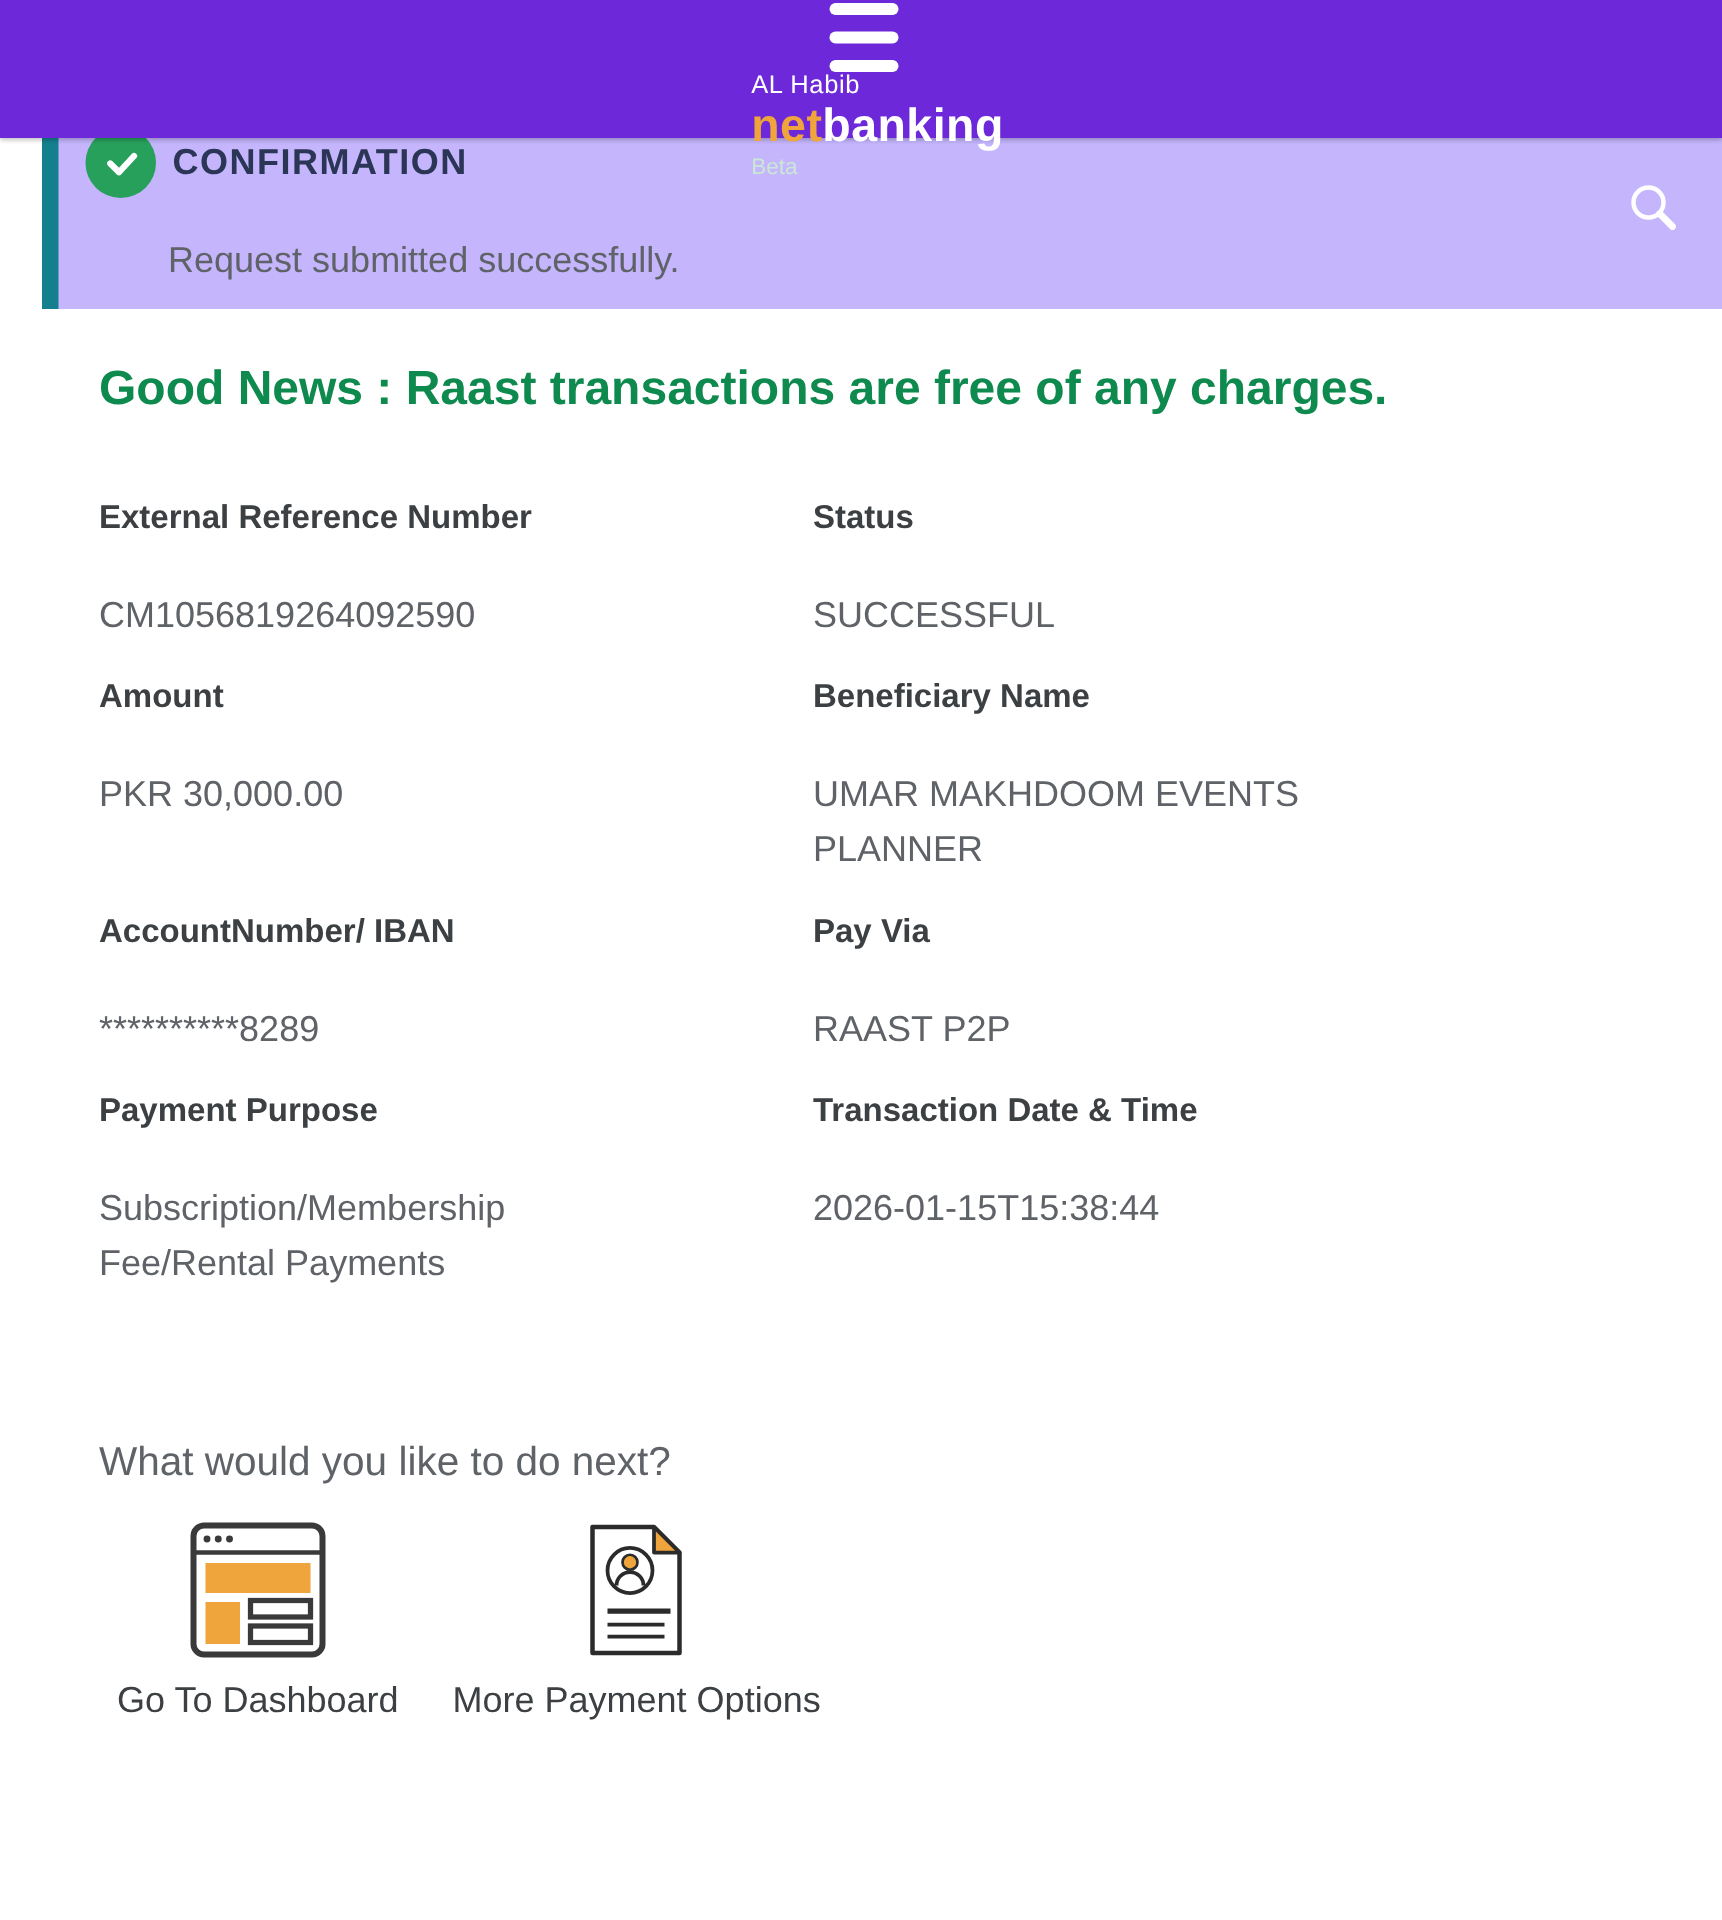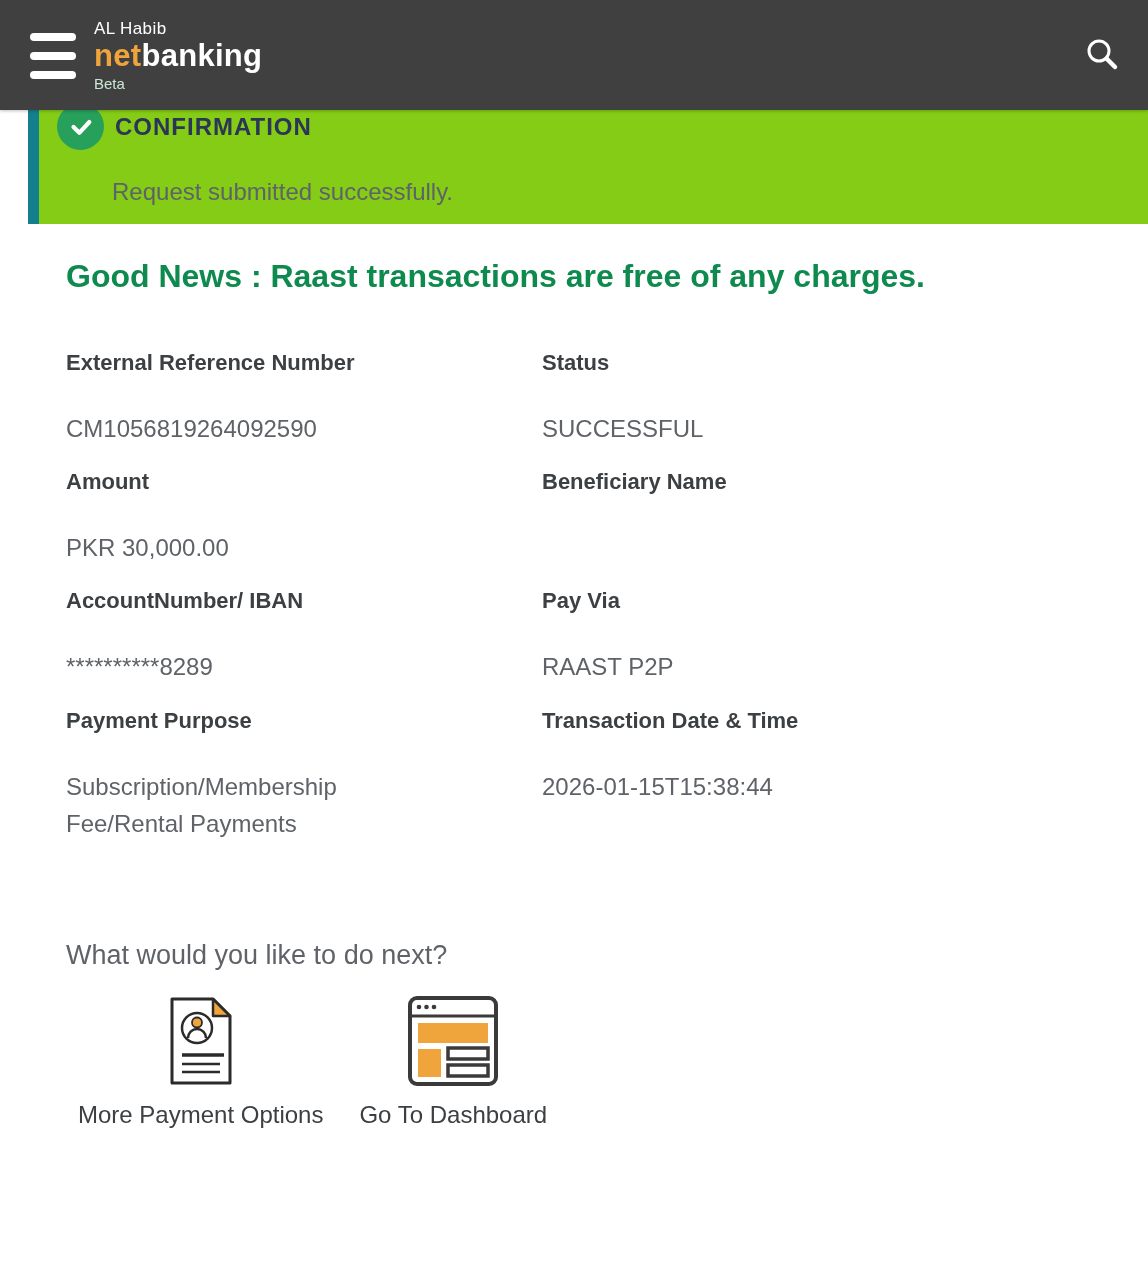--- a/index.html
+++ b/index.html
@@ -2,40 +2,41 @@
 <html><head>
 <meta charset="utf-8">
 <style>
   * { margin:0; padding:0; box-sizing:border-box; }
   html,body { width:1148px; height:1280px; background:#ffffff;
     font-family:"Liberation Sans", sans-serif; overflow:hidden; }
 
   
   .top-bar {
     position:relative; z-index:5;
-    height:110px; background:#404040;
+    height:92px; background:#6d28d9;
     display:flex; align-items:center;
     padding:0 26px 0 30px;
     box-shadow:0 1px 3px rgba(0,0,0,.25);
+    flex-direction:column;
   }
   .hamburger { width:46px; display:flex; flex-direction:column; gap:11px; cursor:pointer; margin-top:2px; }
   .hamburger span { display:block; height:8px; border-radius:5px; background:#ffffff; }
   .logo { margin-left:18px; display:flex; flex-direction:column; line-height:1; }
   .brand-small { color:#ffffff; font-size:17px; font-weight:500; letter-spacing:.4px; }
   .brand-main { font-size:31px; font-weight:800; margin-top:3px; letter-spacing:.3px;text-align:right; }
   .brand-main .net { color:#F0A43C; }
   .brand-main .banking { color:#ffffff; }
   .beta { color:#CBE7D6; font-size:15px; text-align:left; margin-top:5px; }
   .search-btn { margin-left:auto; cursor:pointer; display:flex; align-items:center; }
 
   
   .confirm-card {
     position:relative; z-index:1;
     margin:-7px 0 0 28px;
-    background:#84cc16;
+    background:#c4b5fd;
     border-left:11px solid #14808E;
     padding:0 20px 18px 18px;
   }
   .title-row { display:flex; align-items:center; gap:11px; margin-top:-6px; }
   .check-badge { width:47px; height:47px; border-radius:50%; background:#27A05C;
     display:flex; align-items:center; justify-content:center; flex:0 0 auto; }
   .card-title { font-size:24px; font-weight:800; color:#2B3556; letter-spacing:1px; }
   .card-message { margin:28px 0 0 55px; font-size:24px; color:#5F6368; }
 
   
@@ -99,20 +100,21 @@
   <div class="field col-right">
     <div class="label">Status</div>
     <div class="value">SUCCESSFUL</div>
   </div>
   <div class="field col-left">
     <div class="label">Amount</div>
     <div class="value">PKR 30,000.00</div>
   </div>
   <div class="field col-right">
     <div class="label">Beneficiary Name</div>
+    <div class="value">UMAR MAKHDOOM EVENTS PLANNER</div>
   </div>
   <div class="field col-left">
     <div class="label">AccountNumber/ IBAN</div>
     <div class="value">**********8289</div>
   </div>
   <div class="field col-right">
     <div class="label">Pay Via</div>
     <div class="value">RAAST P2P</div>
   </div>
   <div class="field col-left">
@@ -124,42 +126,42 @@
     <div class="value">2026-01-15T15:38:44</div>
   </div>
   <div class="field col-right"></div>
 </div>
 
 <div class="next-prompt">What would you like to do next?</div>
 
 <div class="actions">
   <div class="action">
     <div class="action-icon">
-      <svg width="66" height="92" viewBox="0 0 66 92">
-        <path d="M4 4 H45 L62 21 V88 H4 Z" fill="#ffffff" stroke="#2b2b2b" stroke-width="3" stroke-linejoin="round"></path>
-        <path d="M45 4 L62 21 H45 Z" fill="#F0A43C" stroke="#2b2b2b" stroke-width="2.5" stroke-linejoin="round"></path>
-        <circle cx="29" cy="33" r="15" fill="none" stroke="#2b2b2b" stroke-width="2.5"></circle>
-        <circle cx="29" cy="27.5" r="5" fill="#F0A43C" stroke="#2b2b2b" stroke-width="1.8"></circle>
-        <path d="M20 43 a9 9 0 0 1 18 0" fill="none" stroke="#2b2b2b" stroke-width="2.5"></path>
-        <line x1="14" y1="60" x2="56" y2="60" stroke="#2b2b2b" stroke-width="3.5"></line>
-        <line x1="14" y1="69" x2="52" y2="69" stroke="#2b2b2b" stroke-width="2.5"></line>
-        <line x1="14" y1="77" x2="52" y2="77" stroke="#2b2b2b" stroke-width="2.5"></line>
-      </svg>
-    </div>
-    <div class="action-label">More Payment Options</div>
-  </div>
-  <div class="action">
-    <div class="action-icon">
       <svg width="92" height="92" viewBox="0 0 92 92">
         <rect x="3" y="3" width="86" height="86" rx="7" fill="#ffffff" stroke="#3a3a3a" stroke-width="4"></rect>
         <line x1="4" y1="21" x2="88" y2="21" stroke="#3a3a3a" stroke-width="3"></line>
         <circle cx="12" cy="12" r="2.3" fill="#3a3a3a"></circle>
         <circle cx="19.5" cy="12" r="2.3" fill="#3a3a3a"></circle>
         <circle cx="27" cy="12" r="2.3" fill="#3a3a3a"></circle>
         <rect x="11" y="28" width="70" height="20" fill="#F0A43C"></rect>
         <rect x="11" y="54" width="23" height="28" fill="#F0A43C"></rect>
         <rect x="41" y="53" width="40" height="11" fill="#ffffff" stroke="#3a3a3a" stroke-width="3.5"></rect>
         <rect x="41" y="70" width="40" height="11" fill="#ffffff" stroke="#3a3a3a" stroke-width="3.5"></rect>
       </svg>
     </div>
     <div class="action-label">Go To Dashboard</div>
   </div>
+  <div class="action">
+    <div class="action-icon">
+      <svg width="66" height="92" viewBox="0 0 66 92">
+        <path d="M4 4 H45 L62 21 V88 H4 Z" fill="#ffffff" stroke="#2b2b2b" stroke-width="3" stroke-linejoin="round"></path>
+        <path d="M45 4 L62 21 H45 Z" fill="#F0A43C" stroke="#2b2b2b" stroke-width="2.5" stroke-linejoin="round"></path>
+        <circle cx="29" cy="33" r="15" fill="none" stroke="#2b2b2b" stroke-width="2.5"></circle>
+        <circle cx="29" cy="27.5" r="5" fill="#F0A43C" stroke="#2b2b2b" stroke-width="1.8"></circle>
+        <path d="M20 43 a9 9 0 0 1 18 0" fill="none" stroke="#2b2b2b" stroke-width="2.5"></path>
+        <line x1="14" y1="60" x2="56" y2="60" stroke="#2b2b2b" stroke-width="3.5"></line>
+        <line x1="14" y1="69" x2="52" y2="69" stroke="#2b2b2b" stroke-width="2.5"></line>
+        <line x1="14" y1="77" x2="52" y2="77" stroke="#2b2b2b" stroke-width="2.5"></line>
+      </svg>
+    </div>
+    <div class="action-label">More Payment Options</div>
+  </div>
 </div>
 
 </body></html>

